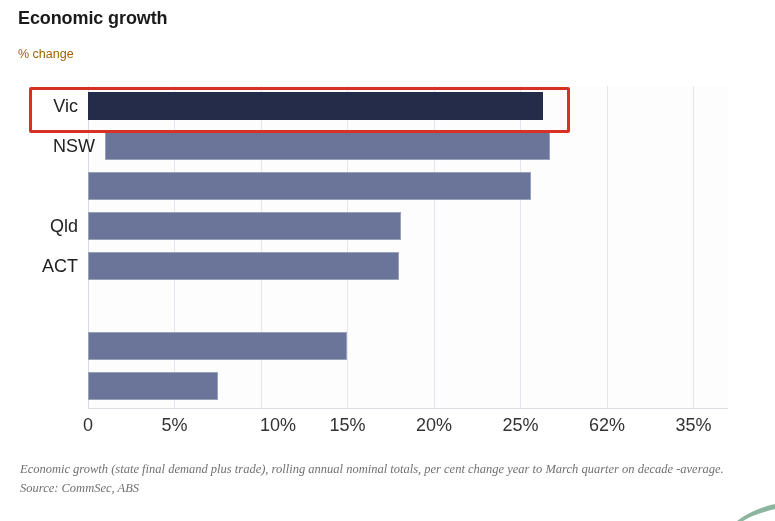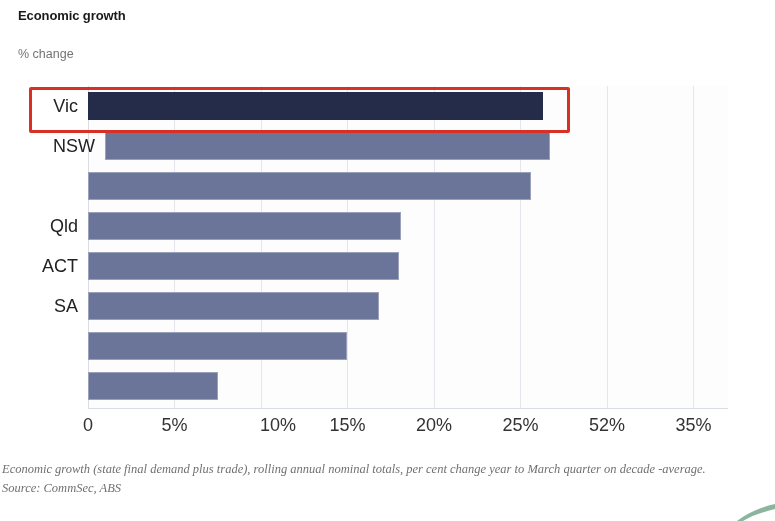--- a/index.html
+++ b/index.html
@@ -20,31 +20,31 @@
     width: 775px;
     height: 521px;
     background: #ffffff;
   }
 
   
   .chart-title {
     position: absolute;
     left: 18px;
     top: 8px;
-    font-size: 13px;
+    font-size: 18px;
     font-weight: 700;
     color: #1a1a1a;
     letter-spacing: -0.1px;
   }
   .chart-subtitle {
     position: absolute;
     left: 18px;
     top: 47px;
     font-size: 12.5px;
-    color: #737373;
+    color: #a16207;
   }
 
   
   .plot-wrap {
     position: absolute;
     left: 0;
     top: 86px;
     width: 775px;
     height: 330px;
   }
@@ -141,21 +141,21 @@
     width: 70px;
     margin-left: -35px;
     text-align: center;
     font-size: 18px;
     color: #333333;
   }
 
   
   .footnote {
     position: absolute;
-    left: 2px;
+    left: 20px;
     top: 460px;
     width: 730px;
     font-family: "Liberation Serif", serif;
     font-style: italic;
     font-size: 12.5px;
     line-height: 19px;
     color: #707070;
   }
   .footnote .src {
     display: block;
@@ -205,43 +205,39 @@
           <div class="bar" title="NT: 25.6%" style="width: 442.811px;"></div>
         </div>
         <div class="row" style="top: 120px;">
           <div class="row-label">Qld</div>
           <div class="bar" title="Qld: 18.1%" style="width: 313.081px;"></div>
         </div>
         <div class="row" style="top: 160px;">
           <div class="row-label">ACT</div>
           <div class="bar" title="ACT: 18%" style="width: 311.351px;"></div>
         </div>
-        <div class="row" style="top: 200px;">
-          <div class="row-label">SA</div>
-          <div class="bar" title="SA: 16.8%" style="width: 290.595px;"></div>
-        </div>
         <div class="row" style="top: 240px;">
           <div class="bar" title="Tas: 15%" style="width: 259.459px;"></div>
         </div>
         <div class="row" style="top: 280px;">
           <div class="bar" title="WA: 7.5%" style="width: 129.73px;"></div>
         </div>
       </div>
   </div>
 
   <div class="highlight-box"></div>
 
   <div class="xticks" id="xticks">
       <div class="xtick" style="left: 88px;">0</div>
       <div class="xtick" style="left: 174.486px;">5%</div>
       <div class="xtick" style="left: 260.973px; text-align: right;">10%</div>
       <div class="xtick" style="left: 347.459px;">15%</div>
       <div class="xtick" style="left: 433.946px;">20%</div>
       <div class="xtick" style="left: 520.432px;">25%</div>
-      <div class="xtick" style="left: 606.919px;">52%</div>
+      <div class="xtick" style="left: 606.919px;">62%</div>
       <div class="xtick" style="left: 693.405px;">35%</div>
     </div>
 
   <div class="footnote">
     <span>Economic growth (state final demand plus trade), rolling annual nominal totals, per cent change year to March quarter on decade -average.</span>
     <span class="src">Source: CommSec, ABS</span>
   </div>
 
   <svg class="corner-swoosh" viewBox="0 0 46 26">
     <path d="M8 26 C 18 18, 32 12, 46 9 L46 14 C 34 17, 22 21, 14 26 Z" fill="#2f7a52"></path>

